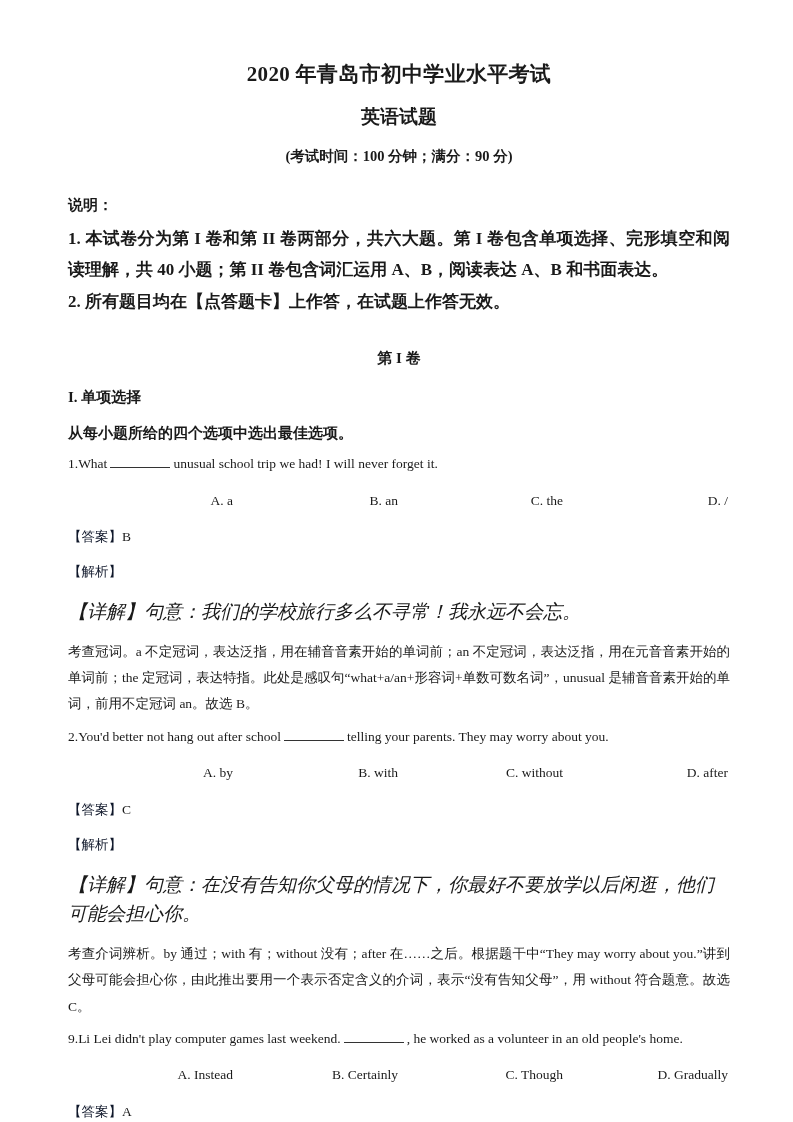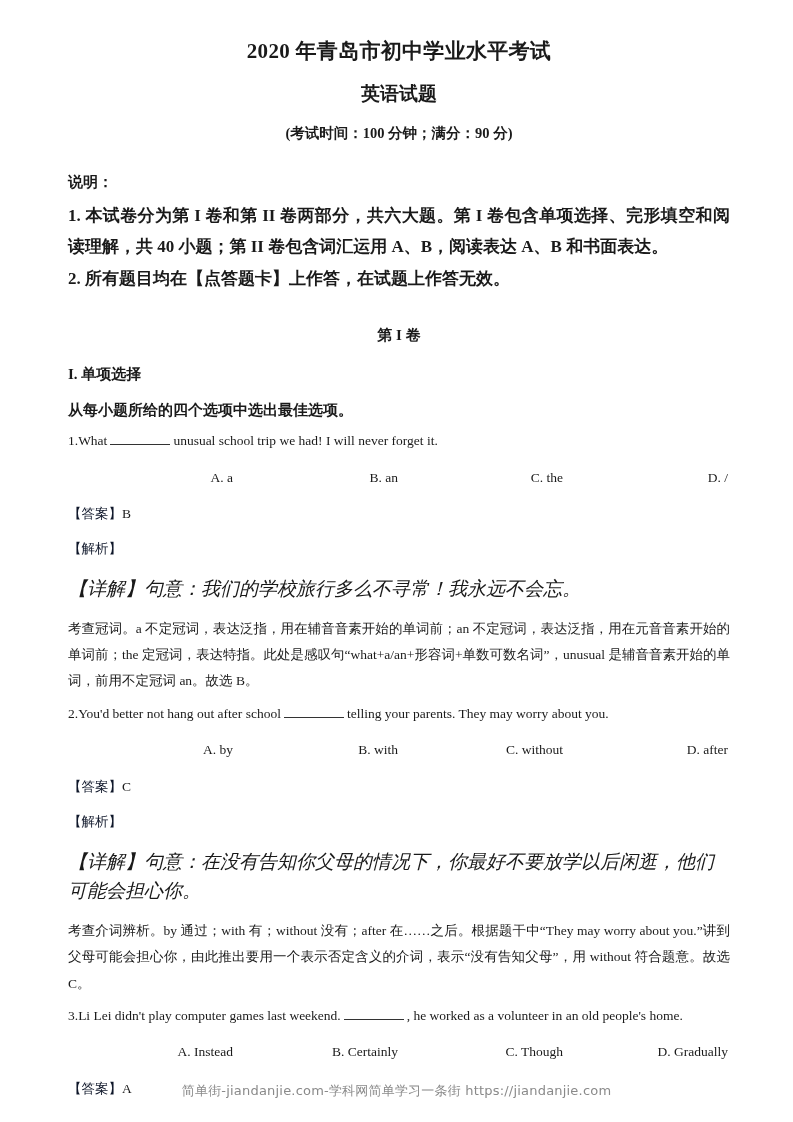--- a/index.html
+++ b/index.html
@@ -14,21 +14,21 @@
     font-family: "Liberation Serif", "DejaVu Serif", serif;
     color: #1a1a1a;
     overflow: hidden;
   }
   .page {
     position: absolute;
     left: 0; top: 0;
     width: 793px;
     height: 1122px;
     box-sizing: border-box;
-    padding: 32px 63px 0 68px;
+    padding: 55px 63px 0 68px;
   }
 
   
   .doc-title {
     text-align: center;
     font-size: 21px;
     font-weight: bold;
     letter-spacing: 0.3px;
     margin: 4px 0 0 0;
     line-height: 1.5;
@@ -199,24 +199,23 @@
       <div class="q-option">C.  without</div>
       <div class="q-option">D.  after</div>
     </div>
     <div class="q-answer"><span class="tag">【答案】</span><span class="tag-dark">C</span></div>
     <div class="q-analysis"><span class="tag">【解析】</span></div>
     <div class="q-detail"><span class="tag-dark">【详解】</span><span>句意：在没有告知你父母的情况下，你最好不要放学以后闲逛，他们可能会担心你。</span></div>
     <div class="q-explain">考查介词辨析。by 通过；with 有；without 没有；after 在……之后。根据题干中“They may worry about you.”讲到父母可能会担心你，由此推出要用一个表示否定含义的介词，表示“没有告知父母”，用 without 符合题意。故选 C。</div>
   </div>
 
   <div class="question-block">
-    <p class="q-stem"><span>3.Li Lei didn't play computer games last weekend.</span><span class="q-blank"></span><span>, he worked as a volunteer in an old people's home.</span></p>
+    <p class="q-stem"><span>9.Li Lei didn't play computer games last weekend.</span><span class="q-blank"></span><span>, he worked as a volunteer in an old people's home.</span></p>
     <div class="q-options">
       <div class="q-option">A. Instead</div>
       <div class="q-option">B. Certainly</div>
       <div class="q-option">C. Though</div>
       <div class="q-option">D. Gradually</div>
     </div>
     <div class="q-answer"><span class="tag">【答案】</span><span class="tag-dark">A</span></div>
   </div>
 
-  <div class="footer">简单街-jiandanjie.com-学科网简单学习一条街 https://jiandanjie.com</div>
 </div>
 
 </body></html>

